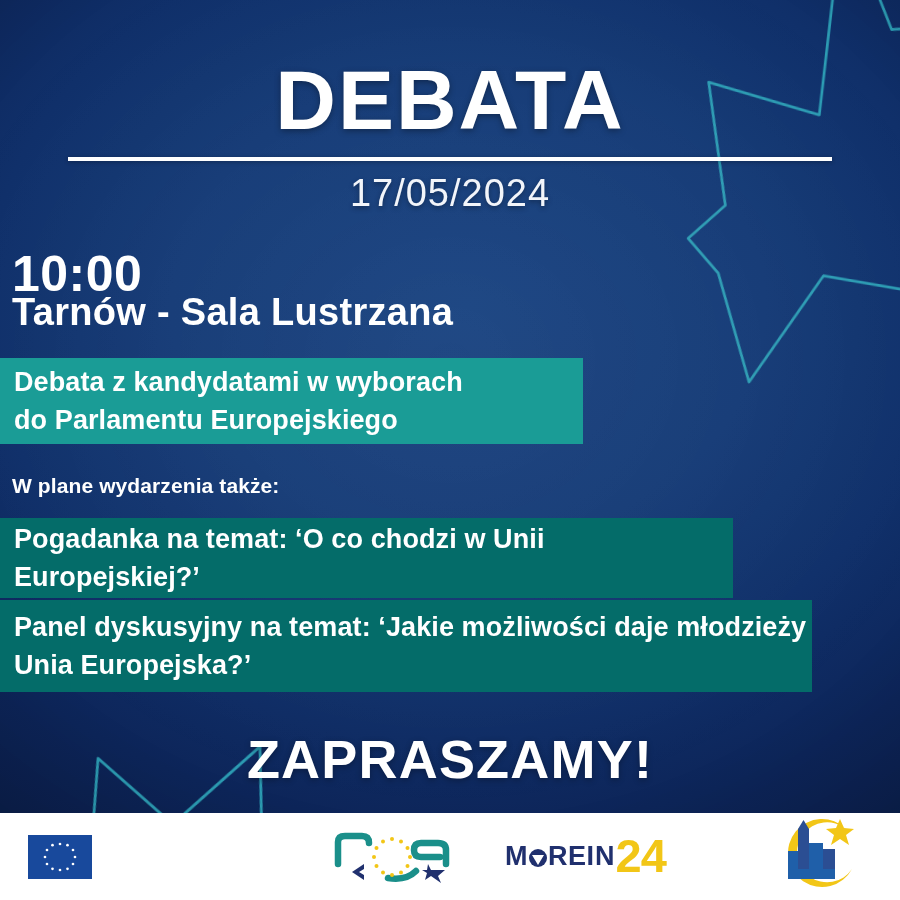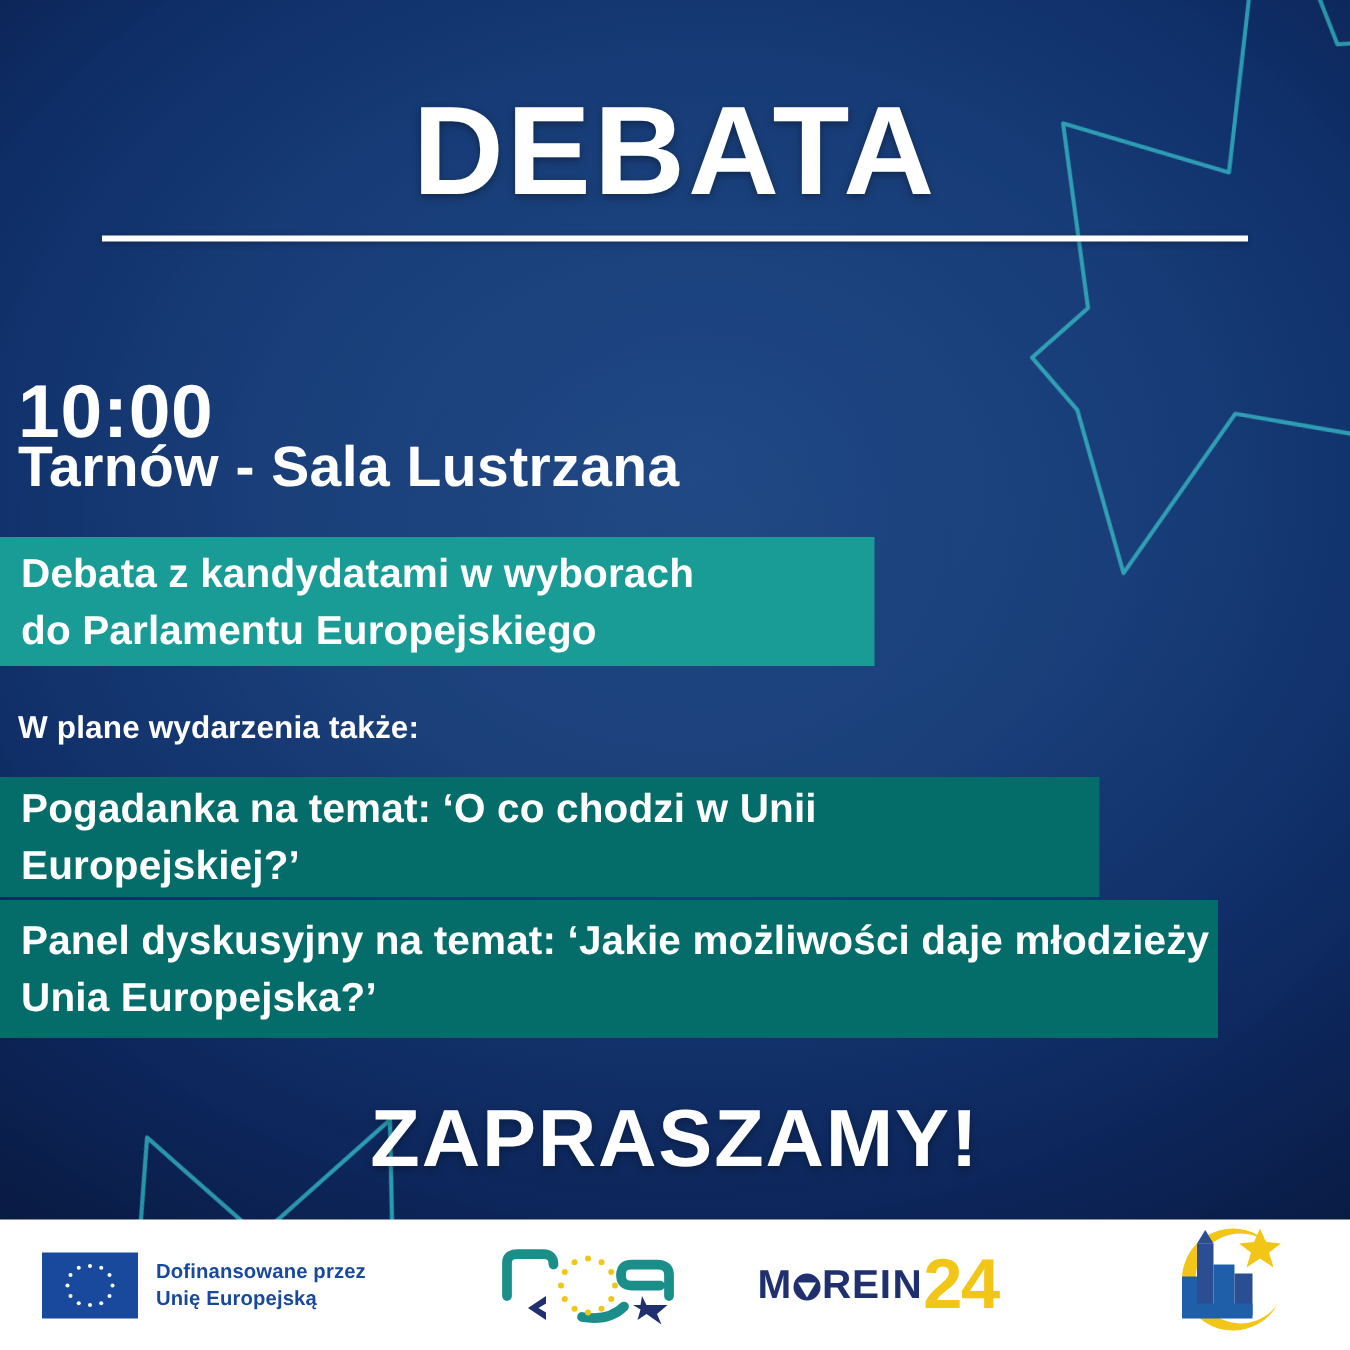--- a/index.html
+++ b/index.html
@@ -131,20 +131,21 @@
                L 836 200 L 880 300 L 760 292 L 700 400 L 660 300
                L 628 270 L 660 235 L 632 120 L 740 140 Z" transform="translate(40,-30) scale(1.05) rotate(6 760 160)"></path>
       <path d="M 150 690 L 210 760 L 300 700 L 288 800 L 330 830
                L 290 860 L 300 960 L 180 940 L 110 1020 L 80 930
                L 10 900 L 60 862 L 30 760 L 130 782 Z" transform="translate(-40,10) scale(1.08) rotate(-8 160 850)"></path>
     </g>
   </svg>
 
   <div class="title">DEBATA</div>
   <div class="rule"></div>
+  <div class="date">17/05/2024</div>
 
   <div class="time">10:00</div>
   <div class="place">Tarnów - Sala Lustrzana</div>
 
   <div class="box" id="box1">
     <div class="txt">
       <span>Debata z kandydatami w wyborach</span><br>
       <span>do Parlamentu Europejskiego</span>
     </div>
   </div>
@@ -180,24 +181,20 @@
             <circle cx="39.5" cy="33.8" r="1.35"></circle>
             <circle cx="32" cy="35" r="1.35"></circle>
             <circle cx="24.5" cy="33.8" r="1.35"></circle>
             <circle cx="19" cy="29" r="1.35"></circle>
             <circle cx="17" cy="22" r="1.35"></circle>
             <circle cx="19" cy="15" r="1.35"></circle>
             <circle cx="24.5" cy="10.2" r="1.35"></circle>
           </g>
         </svg>
       </div>
-      <div class="eu-text">
-        <span>Dofinansowane przez</span><br>
-        <span>Unię Europejską</span>
-      </div>
     </div>
 
     <div class="logo" id="logo-roe">
       <svg width="128" height="62" viewBox="0 0 128 62">
         <g fill="none" stroke="#1a8f8a" stroke-width="6.5" stroke-linecap="round">
           <path d="M 10 38 L 10 16 Q 10 10 17 10 L 34 10 Q 41 10 41 17"></path>
           <path d="M 118 38 L 118 24 Q 118 17 110 17 L 93 17 Q 86 17 86 24 Q 86 31 93 31 L 112 31"></path>
           <path d="M 60 52 Q 78 55 88 45"></path>
         </g>
         <g fill="#20306e">

